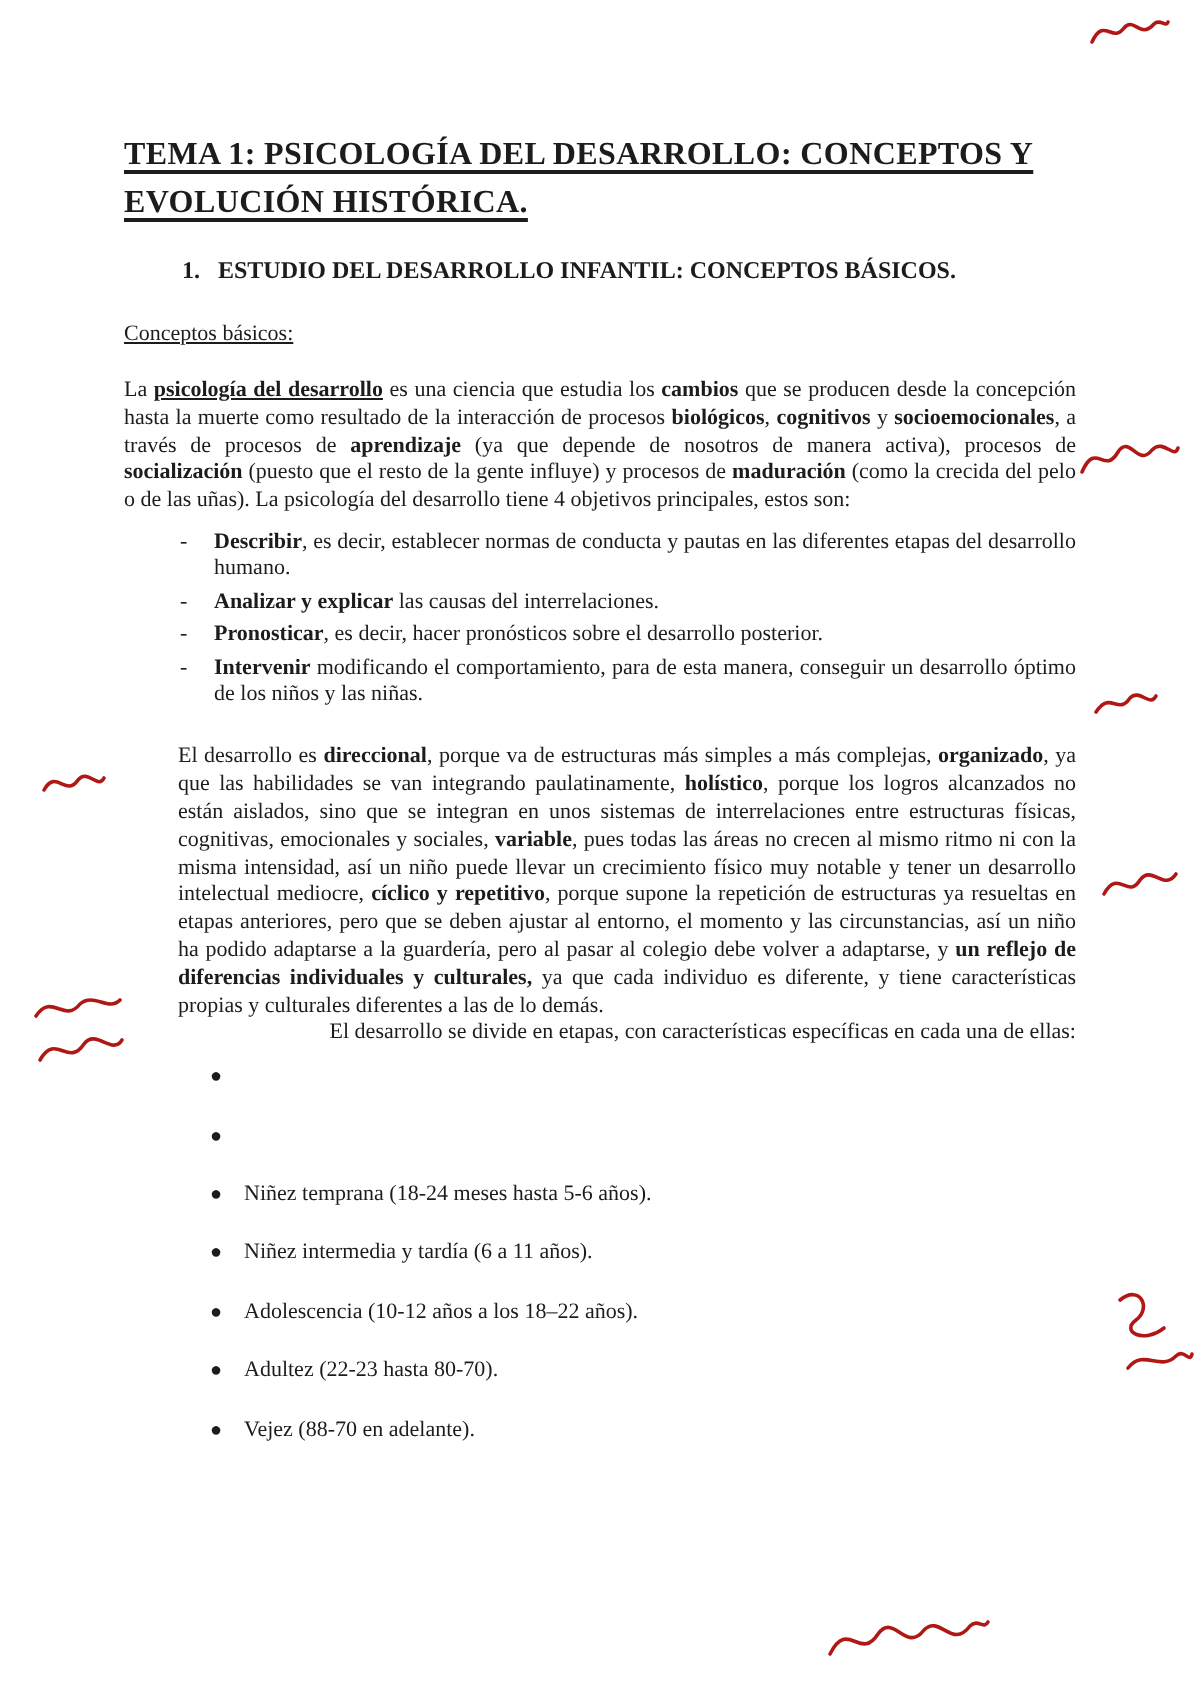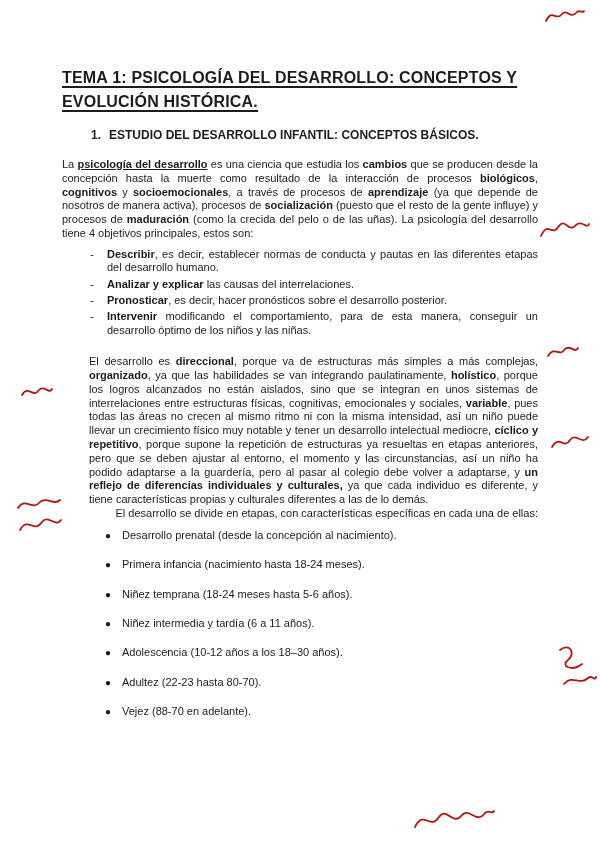--- a/index.html
+++ b/index.html
@@ -1,21 +1,21 @@
 <!DOCTYPE html>
 <html><head>
 <meta charset="utf-8">
 <style>
   html,body{margin:0;padding:0;background:#ffffff;}
   .page{
     position:relative;
     width:600px;height:848px;
     background:#ffffff;
     overflow:hidden;
-    font-family:Liberation Sans, sans-serif;
+    font-family:Liberation Serif, serif;
     color:#1c1c1c;
     box-sizing:border-box;
     padding:0 62px;
   }
   .b{font-weight:bold;}
   .u{text-decoration:underline;}
   .doc-title{
     margin-top:66px;
     font-size:16px;
     line-height:24px;
@@ -100,20 +100,21 @@
   <div class="doc-title">
     <div class="line">TEMA 1: PSICOLOGÍA DEL DESARROLLO: CONCEPTOS Y</div>
     <div class="line">EVOLUCIÓN HISTÓRICA.</div>
   </div>
 
   <div class="section-heading">
     <span class="num">1.</span>
     <span>ESTUDIO DEL DESARROLLO INFANTIL: CONCEPTOS BÁSICOS.</span>
   </div>
 
+  <div class="subheading">Conceptos básicos:</div>
 
   <div class="para para1"><span>La </span><span class="b u">psicología del desarrollo</span><span> es una ciencia que estudia los </span><span class="b">cambios</span><span> que se producen desde la concepción hasta la muerte como resultado de la interacción de procesos </span><span class="b">biológicos</span><span>, </span><span class="b">cognitivos</span><span> y </span><span class="b">socioemocionales</span><span>, a través de procesos de </span><span class="b">aprendizaje</span><span> (ya que depende de nosotros de manera activa), procesos de </span><span class="b">socialización</span><span> (puesto que el resto de la gente influye) y procesos de </span><span class="b">maduración</span><span> (como la crecida del pelo o de las uñas). La psicología del desarrollo tiene 4 objetivos principales, estos son:</span></div>
 
   <div class="dash-list">
     <div class="dash-item">
       <span class="marker">-</span>
       <span class="txt"><span class="b">Describir</span><span>, es decir, establecer normas de conducta y pautas en las diferentes etapas del desarrollo humano.</span></span>
     </div>
     <div class="dash-item">
       <span class="marker">-</span>
@@ -128,37 +129,35 @@
       <span class="txt"><span class="b">Intervenir</span><span> modificando el comportamiento, para de esta manera, conseguir un desarrollo óptimo de los niños y las niñas.</span></span>
     </div>
   </div>
 
   <div class="para para2"><span>El desarrollo es </span><span class="b">direccional</span><span>, porque va de estructuras más simples a más complejas, </span><span class="b">organizado</span><span>, ya que las habilidades se van integrando paulatinamente, </span><span class="b">holístico</span><span>, porque los logros alcanzados no están aislados, sino que se integran en unos sistemas de interrelaciones entre estructuras físicas, cognitivas, emocionales y sociales, </span><span class="b">variable</span><span>, pues todas las áreas no crecen al mismo ritmo ni con la misma intensidad, así un niño puede llevar un crecimiento físico muy notable y tener un desarrollo intelectual mediocre, </span><span class="b">cíclico y repetitivo</span><span>, porque supone la repetición de estructuras ya resueltas en etapas anteriores, pero que se deben ajustar al entorno, el momento y las circunstancias, así un niño ha podido adaptarse a la guardería, pero al pasar al colegio debe volver a adaptarse, y </span><span class="b">un reflejo de diferencias individuales y culturales,</span><span> ya que cada individuo es diferente, y tiene características propias y culturales diferentes a las de lo demás.</span></div>
   <div class="stages-intro">El desarrollo se divide en etapas, con características específicas en cada una de ellas:</div>
 
   <div class="stage-list">
     <div class="stage-item">
       <span class="marker">●</span>
-      <span>Desarrollo prenatal (desde la concepción al nacimiento).</span>
     </div>
     <div class="stage-item">
       <span class="marker">●</span>
-      <span>Primera infancia (nacimiento hasta 18-24 meses).</span>
     </div>
     <div class="stage-item">
       <span class="marker">●</span>
       <span>Niñez temprana (18-24 meses hasta 5-6 años).</span>
     </div>
     <div class="stage-item">
       <span class="marker">●</span>
       <span>Niñez intermedia y tardía (6 a 11 años).</span>
     </div>
     <div class="stage-item">
       <span class="marker">●</span>
-      <span>Adolescencia (10-12 años a los 18–30 años).</span>
+      <span>Adolescencia (10-12 años a los 18–22 años).</span>
     </div>
     <div class="stage-item">
       <span class="marker">●</span>
       <span>Adultez (22-23 hasta 80-70).</span>
     </div>
     <div class="stage-item">
       <span class="marker">●</span>
       <span>Vejez (88-70 en adelante).</span>
     </div>
   </div>

